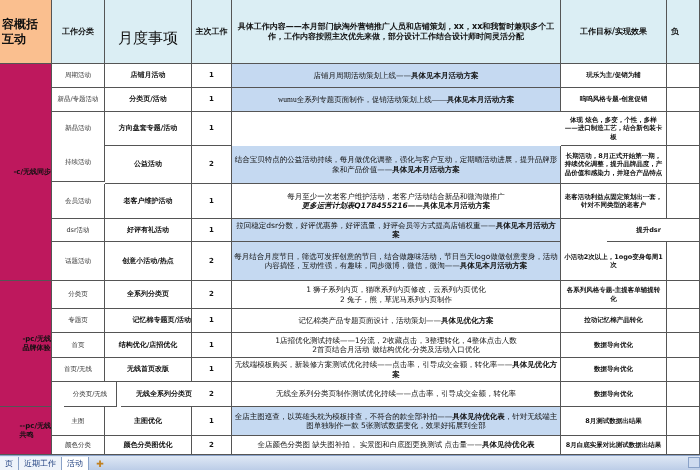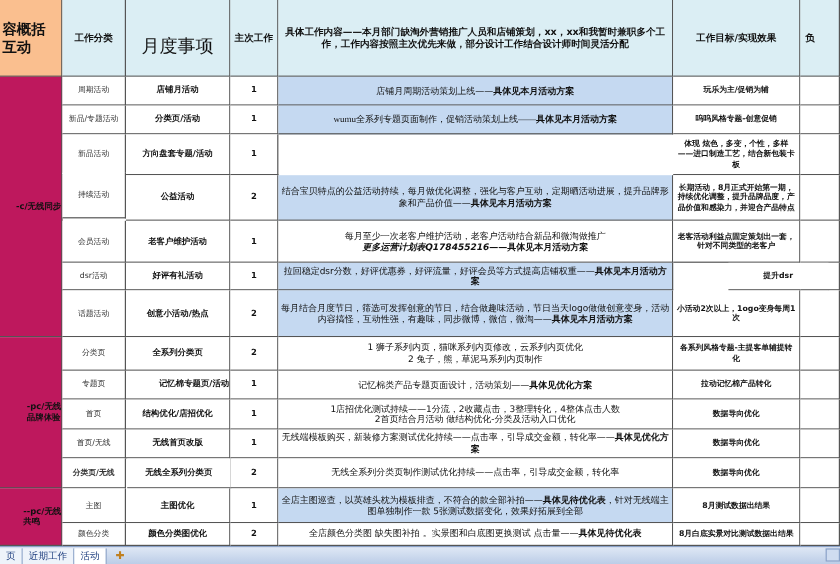--- a/index.html
+++ b/index.html
@@ -230,24 +230,24 @@
     <div class="cell pri" style="left: 192px; top: 358px; width: 40px; height: 24px;">
       <span style="white-space: pre-line;">1</span>
     </div>
     <div class="cell content" style="left: 232px; top: 358px; width: 329px; height: 24px;">
       <span style="white-space: pre-line;"><span>无线端模板购买，新装修方案测试优化持续——点击率，引导成交金额，转化率——</span><b>具体见优化方案</b></span>
     </div>
     <div class="cell goal" style="left: 561px; top: 358px; width: 106px; height: 24px;">
       <span style="white-space: pre-line;">数据导向优化</span>
     </div>
     <div class="cell owner" style="left: 667px; top: 358px; width: 33px; height: 24px;"></div>
-    <div class="cell sub" style="left: 52px; top: 382px; width: 53px; height: 25px; font-weight: bold;">
+    <div class="cell sub" style="left: 64px; top: 382px; width: 53px; height: 25px;">
       <span style="white-space: pre-line;">分类页/无线</span>
     </div>
-    <div class="cell item" style="left: 106px; top: 382px; width: 87px; height: 25px;">
+    <div class="cell item" style="left: 121px; top: 382px; width: 87px; height: 25px;">
       <span style="white-space: pre-line;">无线全系列分类页</span>
     </div>
     <div class="cell pri" style="left: 192px; top: 382px; width: 40px; height: 25px;">
       <span style="white-space: pre-line;">2</span>
     </div>
     <div class="cell content" style="left: 232px; top: 382px; width: 329px; height: 25px;">
       <span style="white-space: pre-line;"><span>无线全系列分类页制作测试优化持续——点击率，引导成交金额，转化率</span></span>
     </div>
     <div class="cell goal" style="left: 561px; top: 382px; width: 106px; height: 25px;">
       <span style="white-space: pre-line;">数据导向优化</span>

